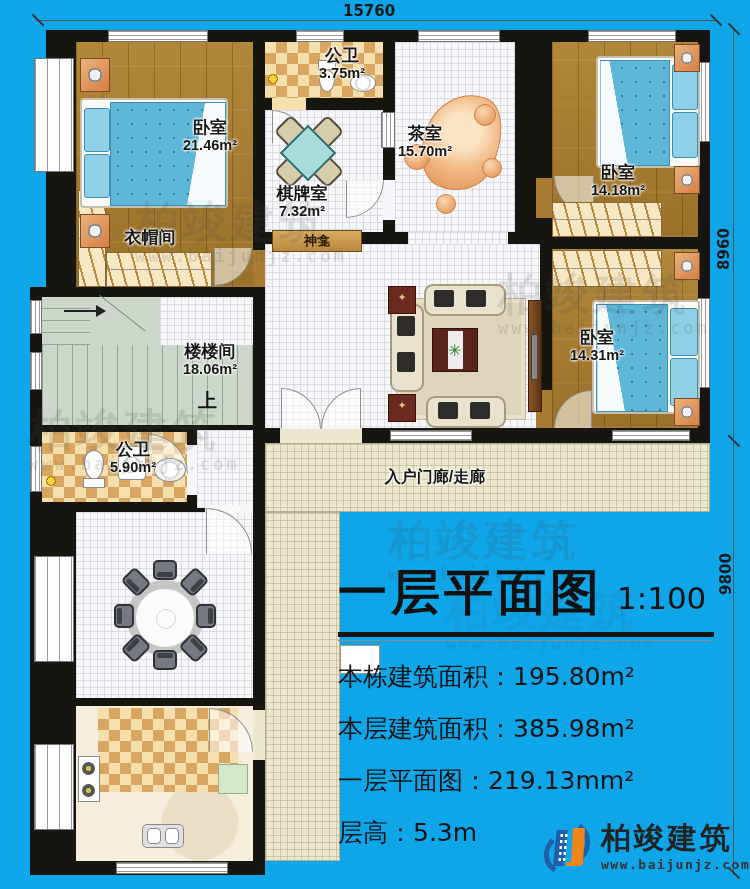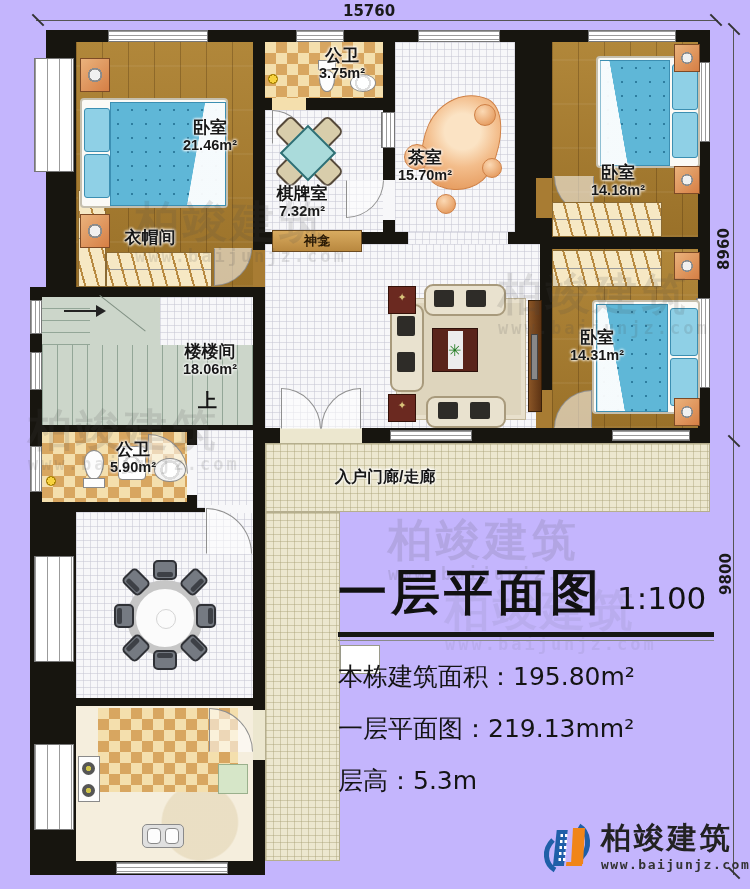--- a/index.html
+++ b/index.html
@@ -1,17 +1,17 @@
 <!DOCTYPE html>
 <html><head>
 <meta charset="utf-8">
 <style>
   html,body{margin:0;padding:0;background:#fff;}
   body{font-family:"Liberation Sans","DejaVu Sans",sans-serif;}
-  .canvas{position:relative;width:750px;height:889px;background:#c4b5fd;overflow:hidden;}
+  .canvas{position:relative;width:750px;height:889px;background:#0ea5e9;overflow:hidden;}
   .abs{position:absolute;}
   
   .wall{background:#17150f;}
   
   .f-grid{background:#f7f7f9;background-image:linear-gradient(rgba(200,200,212,.55) 1px,transparent 1px),linear-gradient(90deg,rgba(200,200,212,.55) 1px,transparent 1px);background-size:7px 7px;}
   .f-wood{background:#a87c33;background-image:repeating-linear-gradient(90deg,rgba(60,35,5,.28) 0 1px,transparent 1px 26px),repeating-linear-gradient(0deg,rgba(255,255,255,.05) 0 2px,transparent 2px 44px),linear-gradient(180deg,#b1873a,#9a7129);}
   .f-checker{background:repeating-conic-gradient(#d8a660 0% 25%,#f4dfad 0% 50%);background-size:22px 22px;}
   .f-porch{background:#ece7cf;background-image:linear-gradient(rgba(170,162,120,.45) 1px,transparent 1px),linear-gradient(90deg,rgba(170,162,120,.45) 1px,transparent 1px);background-size:7px 7px;border:1px solid #b5ae8e;box-sizing:border-box;}
   .f-sage{background:#ccd6ca;}
   .f-marble{background:#f5eedd;background-image:radial-gradient(circle at 30% 30%,rgba(255,255,255,.7) 0 18%,transparent 19%),radial-gradient(circle at 70% 75%,rgba(214,195,150,.35) 0 22%,transparent 23%);}
@@ -262,42 +262,42 @@
     <div class="n">衣帽间</div>
   </div>
   <div class="rl" style="left:292px;top:46px;width:100px;">
     <div class="n">公卫</div>
     <div class="a">3.75m²</div>
   </div>
   <div class="rl" style="left:252px;top:184px;width:100px;">
     <div class="n">棋牌室</div>
     <div class="a">7.32m²</div>
   </div>
-  <div class="rl" style="left:375px;top:148px;width:100px;">
+  <div class="rl" style="left:375px;top:124px;width:100px;">
     <div class="n">茶室</div>
     <div class="a">15.70m²</div>
   </div>
   <div class="rl" style="left:568px;top:163px;width:100px;">
     <div class="n">卧室</div>
     <div class="a">14.18m²</div>
   </div>
   <div class="rl" style="left:547px;top:328px;width:100px;">
     <div class="n">卧室</div>
     <div class="a">14.31m²</div>
   </div>
   <div class="rl" style="left:160px;top:342px;width:100px;">
     <div class="n">楼楼间</div>
     <div class="a">18.06m²</div>
   </div>
   <div class="rl" style="left:83px;top:440px;width:100px;">
     <div class="n">公卫</div>
     <div class="a">5.90m²</div>
   </div>
   <div class="rl" style="left:335px;top:468px;width:200px;text-align:left;">
-    <div class="n" style="font-size:16px;">入户门廊/走廊</div>
+    <div class="n" style="font-size:16px;text-align:center;">入户门廊/走廊</div>
   </div>
 
   <div class="wm" style="left:135px;top:200px;">
     <div class="big">柏竣建筑</div>
     <div class="url">www.baijunjz.com</div>
   </div>
   <div class="wm" style="left:28px;top:408px;">
     <div class="big">柏竣建筑</div>
     <div class="url">www.baijunjz.com</div>
   </div>
@@ -316,20 +316,23 @@
 
   <div class="tb">
     <div class="tb-row1">
       <span class="tb-title">一层平面图</span>
       <span class="tb-scale">1:100</span>
     </div>
     <div class="tb-hr1"></div>
     <div class="tb-hr2"></div>
     <div class="tb-stat">
       <span>本栋建筑面积：</span><span class="v">195.80m²</span>
+    </div>
+    <div class="tb-stat">
+      <span>本层建筑面积：</span><span class="v">385.98m²</span>
     </div>
     <div class="tb-stat">
       <span>一层平面图：</span><span class="v">219.13mm²</span>
     </div>
     <div class="tb-stat">
       <span>层高：</span><span class="v">5.3m</span>
     </div>
   </div>
 
   <div class="brand">

